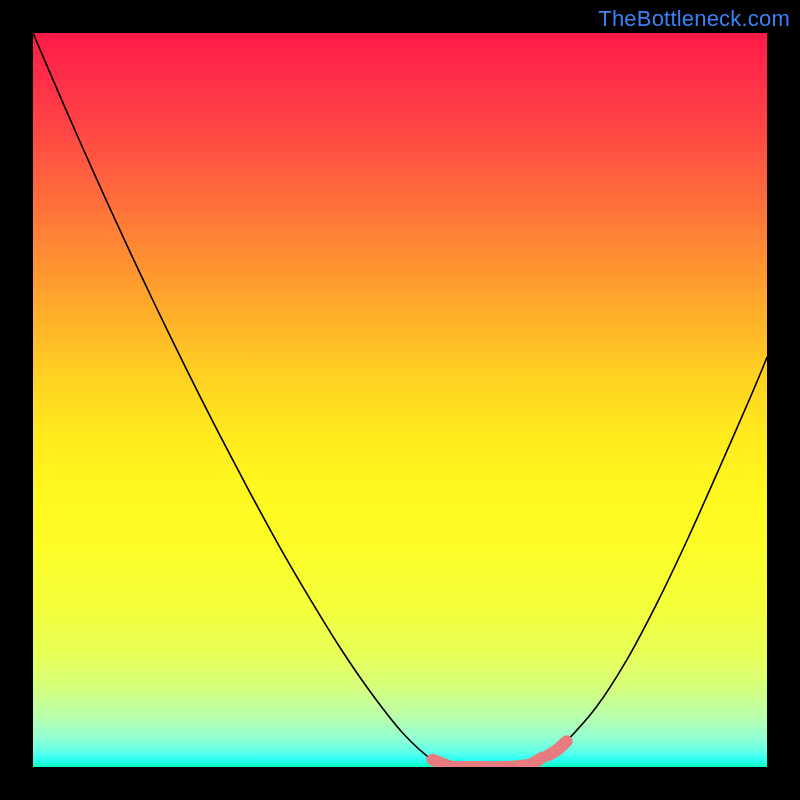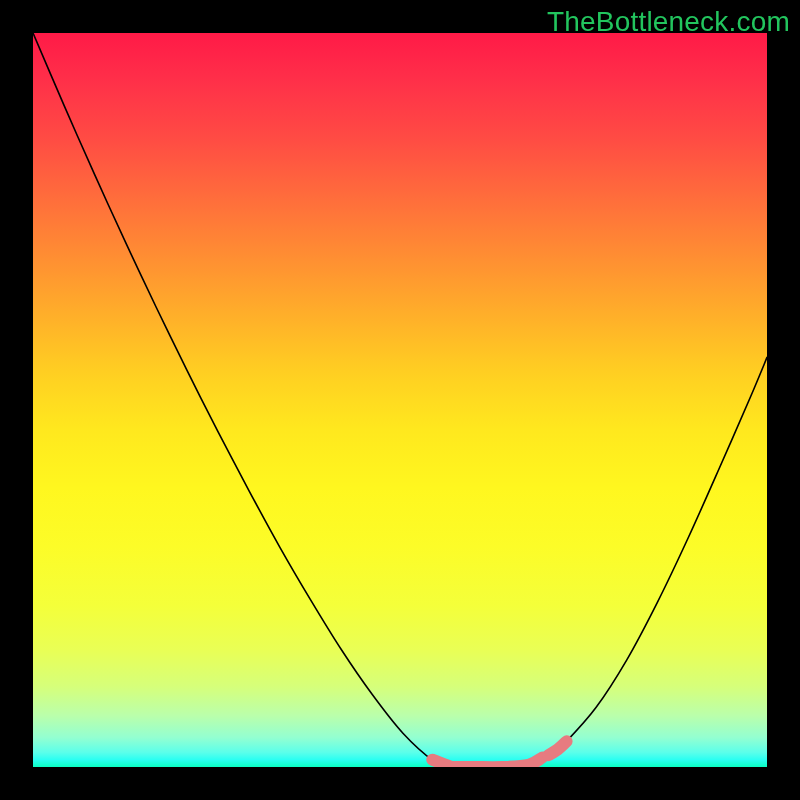--- a/index.html
+++ b/index.html
@@ -14,22 +14,22 @@
   .container {
     position: relative;
     width: 800px;
     height: 800px;
     background: #000;
   }
   .watermark {
     position: absolute;
     top: 6px;
     right: 10px;
-    color: #22c55e;
-    font-size: 28px;
+    color: #3b82f6;
+    font-size: 22px;
     font-weight: 500;
     letter-spacing: 0.2px;
     z-index: 20;
     user-select: none;
     margin-left: 31px;
   }
   .plot-area {
     position: absolute;
     left: 33px;
     top: 33px;

